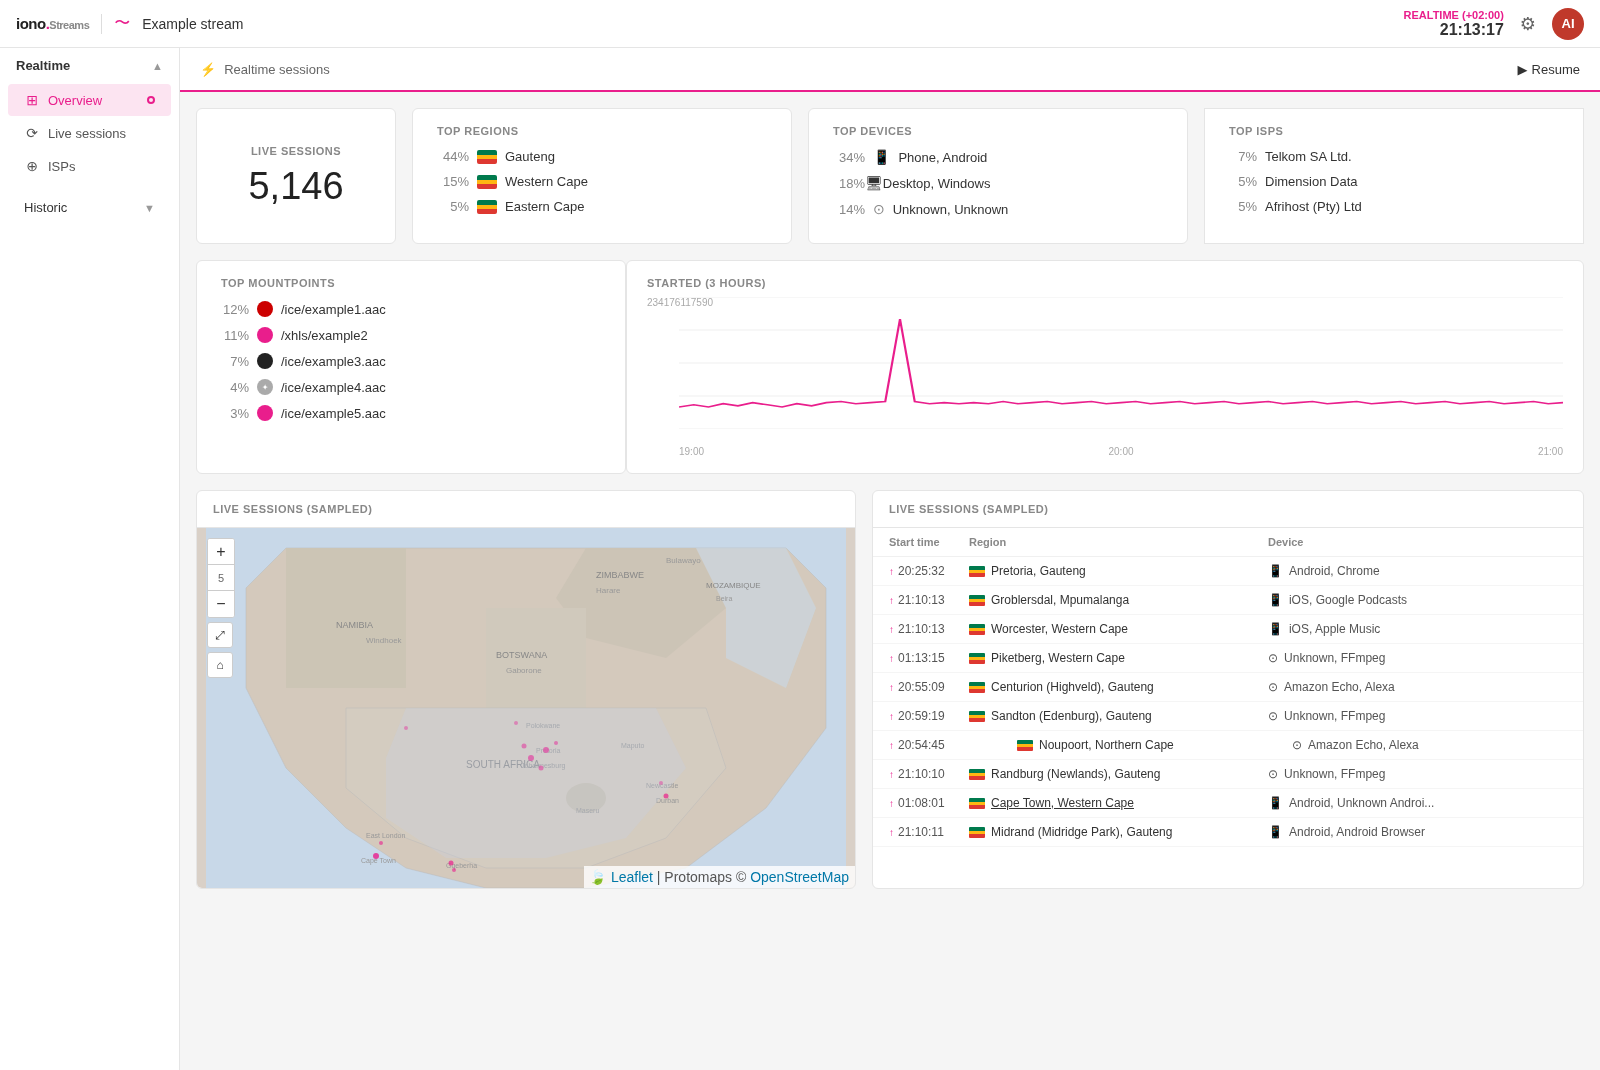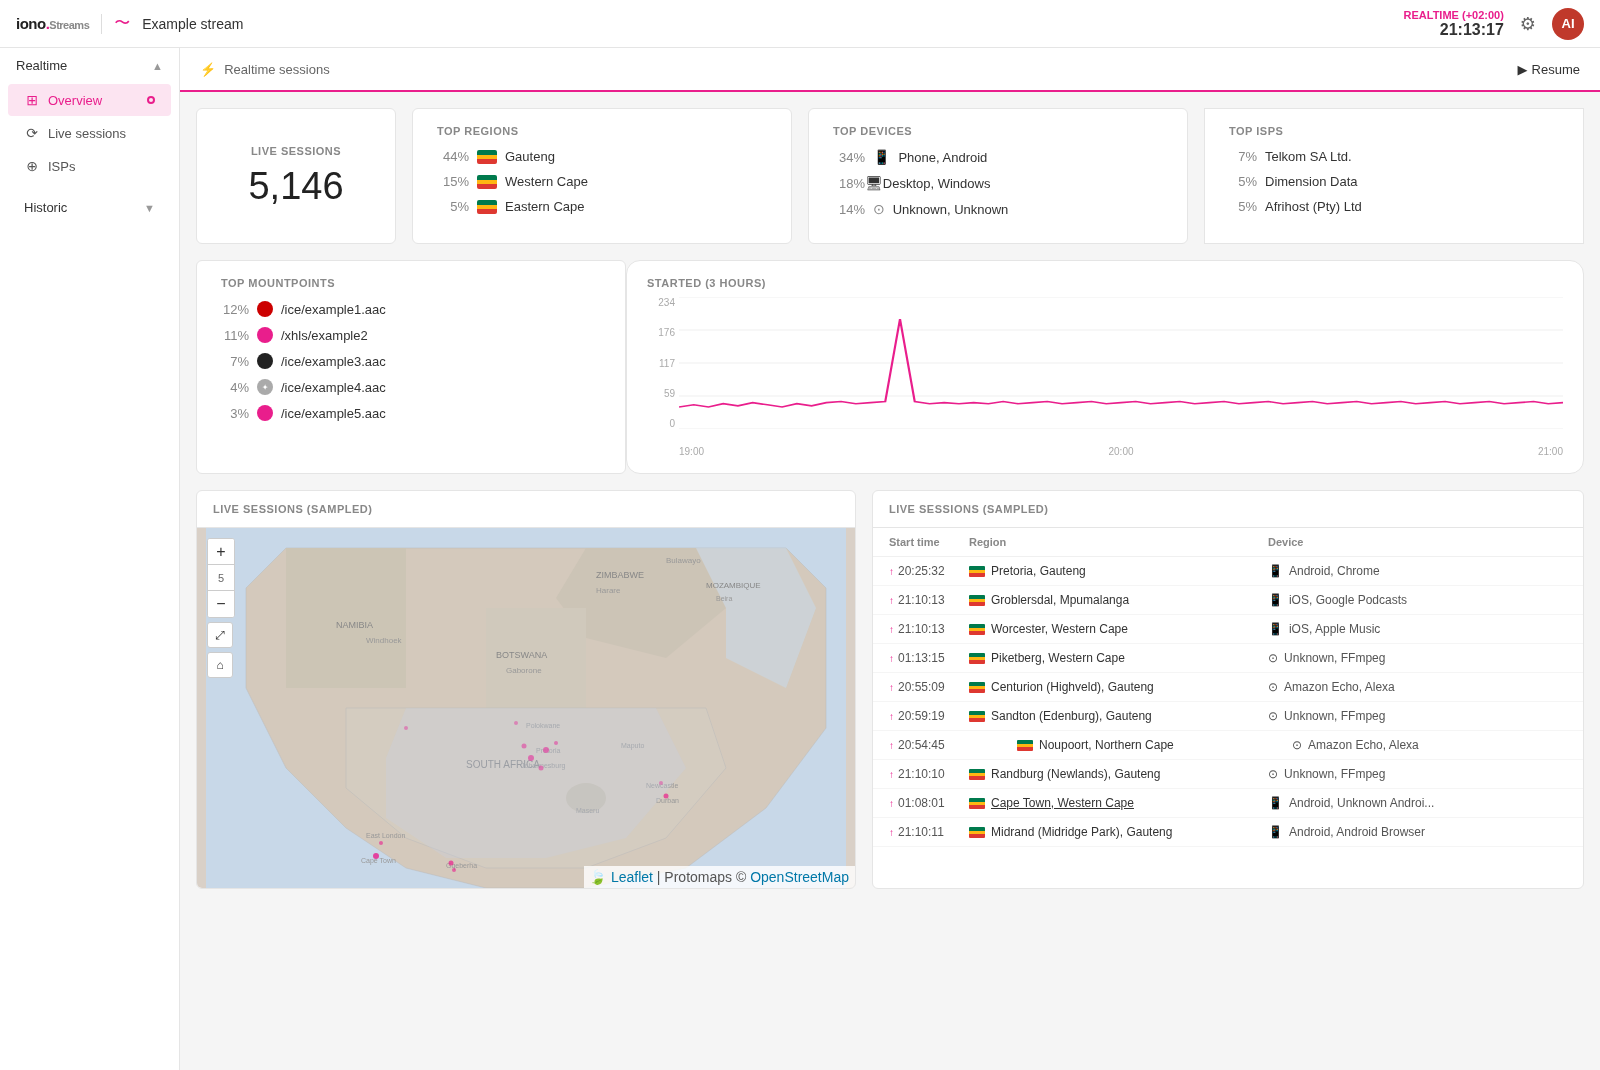--- a/index.html
+++ b/index.html
@@ -22,21 +22,21 @@
     </div>
     <div style="color:#666;font-size:18px;cursor:pointer;">⚙</div>
     <div style="width:32px;height:32px;border-radius:50%;background:#c0392b;color:#fff;display:flex;align-items:center;justify-content:center;font-weight:700;font-size:13px;cursor:pointer;">AI</div>
   </div>
 </div>
 
 <div style="display:flex;flex:1;overflow:hidden;">
 
   <div style="width:180px;background:#fff;border-right:1px solid #e5e5e5;flex-shrink:0;overflow-y:auto;">
     <div>
-      <div style="display:flex;align-items:center;justify-content:space-between;padding:10px 16px;font-size:13px;font-weight:400;color:#333;cursor:pointer;">
+      <div style="display:flex;align-items:center;justify-content:space-between;padding:10px 16px;font-size:13px;font-weight:700;color:#333;cursor:pointer;">
         <span>Realtime</span>
         <span style="font-size:11px;color:#999;">▲</span>
       </div>
       <div style="display:flex;align-items:center;gap:8px;padding:8px 16px;font-size:13px;color:#e91e8c;cursor:pointer;background:#fce4f1;border-radius:4px;margin:1px 8px;">
         <span style="font-size:14px;width:16px;text-align:center;">⊞</span>
         <span>Overview</span>
         <span style="width:8px;height:8px;border-radius:50%;border:2px solid #e91e8c;margin-left:auto;display:inline-block;"></span>
       </div>
       <div style="display:flex;align-items:center;gap:8px;padding:8px 16px;font-size:13px;color:#555;cursor:pointer;border-radius:4px;margin:1px 8px;">
         <span style="font-size:14px;width:16px;text-align:center;">⟳</span>
@@ -158,25 +158,25 @@
             </span>
             <span>/ice/example4.aac</span>
           </div>
           <div style="display:flex;align-items:center;gap:8px;margin-bottom:10px;font-size:13px;">
             <span style="color:#888;min-width:28px;text-align:right;">3%</span>
             <span style="width:16px;height:16px;border-radius:50%;background:#e91e8c;display:inline-block;flex-shrink:0;"></span>
             <span>/ice/example5.aac</span>
           </div>
         </div>
 
-        <div style="background:#fff;border:1px solid #e5e5e5;border-radius:14px;padding:16px 20px;flex:1;">
+        <div style="background:#fff;border:1px solid #e5e5e5;border-radius:6px;padding:16px 20px;flex:1;">
           <div style="font-size:11px;font-weight:600;color:#888;text-transform:uppercase;letter-spacing:0.5px;margin-bottom:8px;">STARTED (3 HOURS)</div>
           <div style="height:160px;position:relative;">
 
-            <div style="position:absolute;left:0;top:0;bottom:28px;display:flex;flex-direction:column;justify-content:space-between;font-size:10px;color:#aaa;width:28px;text-align:right;">
+            <div style="position:absolute;left:0;top:0;bottom:28px;display:flex;justify-content:space-between;font-size:10px;color:#aaa;width:28px;text-align:right;">
               <span>234</span>
               <span>176</span>
               <span>117</span>
               <span>59</span>
               <span>0</span>
             </div>
 
             <svg style="position:absolute;left:32px;right:0;top:0;bottom:28px;width:calc(100% - 32px);height:calc(100% - 28px);" viewBox="0 0 600 120" preserveAspectRatio="none">
 
               <line x1="0" y1="0" x2="600" y2="0" stroke="#f0f0f0" stroke-width="1"></line>

